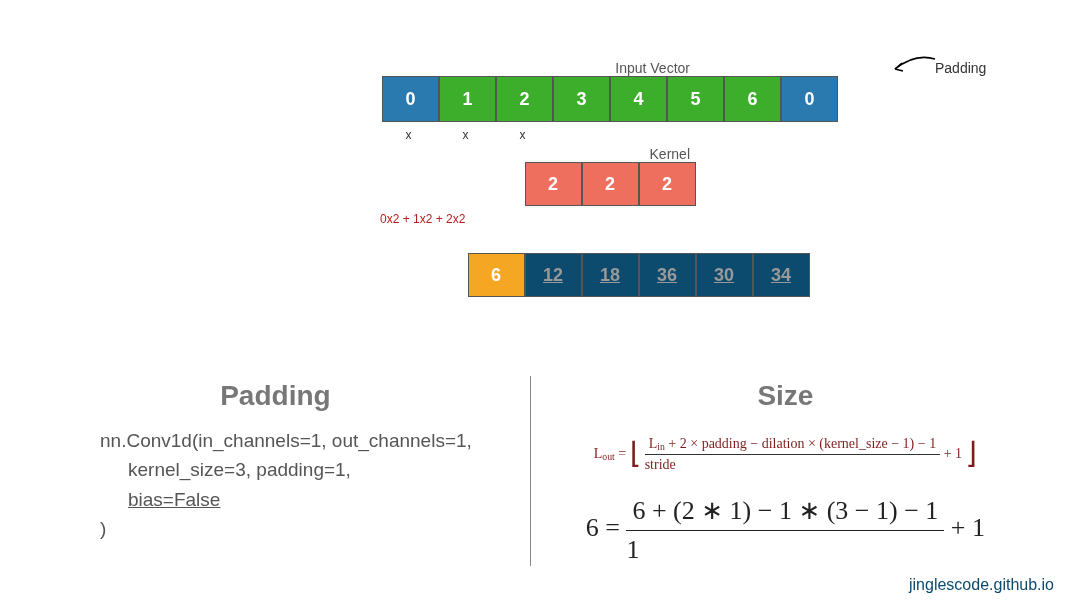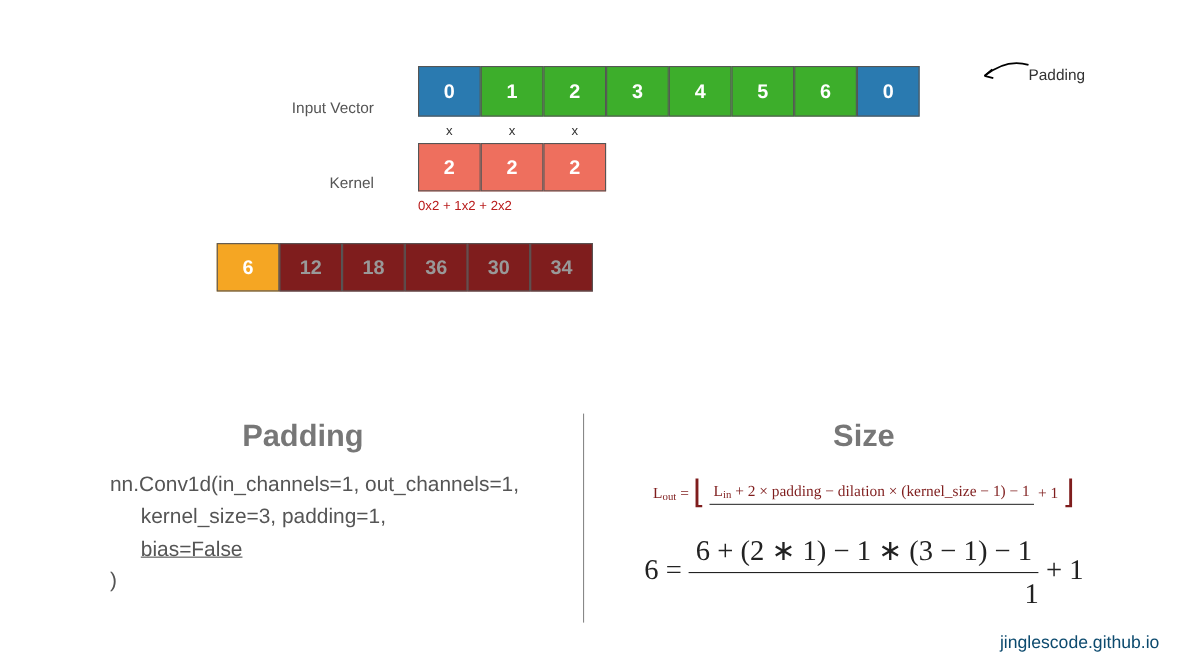--- a/index.html
+++ b/index.html
@@ -14,22 +14,23 @@
       font-size: 14px;
       color: #555;
       text-align: right;
       display: inline-block;
       width: 200px;
       margin-right: 40px;
       vertical-align: middle;
     }
     .row {
       display: flex;
-      align-items: flex-end;
+      align-items: center;
       margin-left: 140px;
+      flex-direction: column;
     }
     .cells {
       display: flex;
     }
     .cell {
       width: 57px;
       height: 46px;
       display: flex;
       align-items: center;
       justify-content: center;
@@ -39,21 +40,21 @@
       border: 1px solid #555;
     }
     .cell-small {
       width: 57px;
       height: 44px;
     }
     .cell-blue { background: #2A7AB0; }
     .cell-green { background: #3DAE2B; }
     .cell-red { background: #EE6F5E; }
     .cell-orange { background: #F5A623; }
-    .cell-gray { background: #7f1d1d; color: #999; }
+    .cell-gray { background: #0c4a6e; color: #999; text-decoration: underline; }
     .x-marks {
       display: flex;
       margin-left: 380px;
       margin-top: 6px;
       margin-bottom: 4px;
     }
     .x-mark {
       width: 57px;
       text-align: center;
       font-size: 12px;
@@ -130,21 +131,21 @@
     .formula-big {
       font-family: Georgia, "Times New Roman", serif;
       font-size: 26px;
       color: #222;
       text-align: center;
       white-space: nowrap;
     }
     .frac {
       display: inline-block;
       vertical-align: middle;
-      text-align: right;
+      text-align: left;
     }
     .frac .num { display: block; border-bottom: 1px solid #333; padding: 0 4px 2px; }
     .frac .den { display: block; padding-top: 2px; }
     .frac-big .num { border-bottom: 1.5px solid #222; padding: 0 6px 4px; }
     .frac-big .den { padding-top: 4px; }
     .floor-l, .floor-r {
       display: inline-block;
       font-size: 2.1em;
       vertical-align: middle;
       line-height: 0.85;
@@ -234,20 +235,21 @@
     <div class="panel-title">Size</div>
 
     <div class="formula-small">
       <span>L</span><span class="sub">out</span>
       <span>=</span>
       <span class="floor-l">⌊</span>
       <span class="frac">
         <span class="num">
           <span>L</span><span class="sub">in</span><span> + 2 × padding − dilation × (kernel_size − 1) − 1</span>
         </span>
+        <span class="den">stride</span>
       </span>
       <span>+ 1</span>
       <span class="floor-r">⌋</span>
     </div>
 
     <div class="formula-big">
       <span>6 =</span>
       <span class="frac frac-big">
         <span class="num">6 + (2 ∗ 1) − 1 ∗ (3 − 1) − 1</span>
         <span class="den">1</span>

